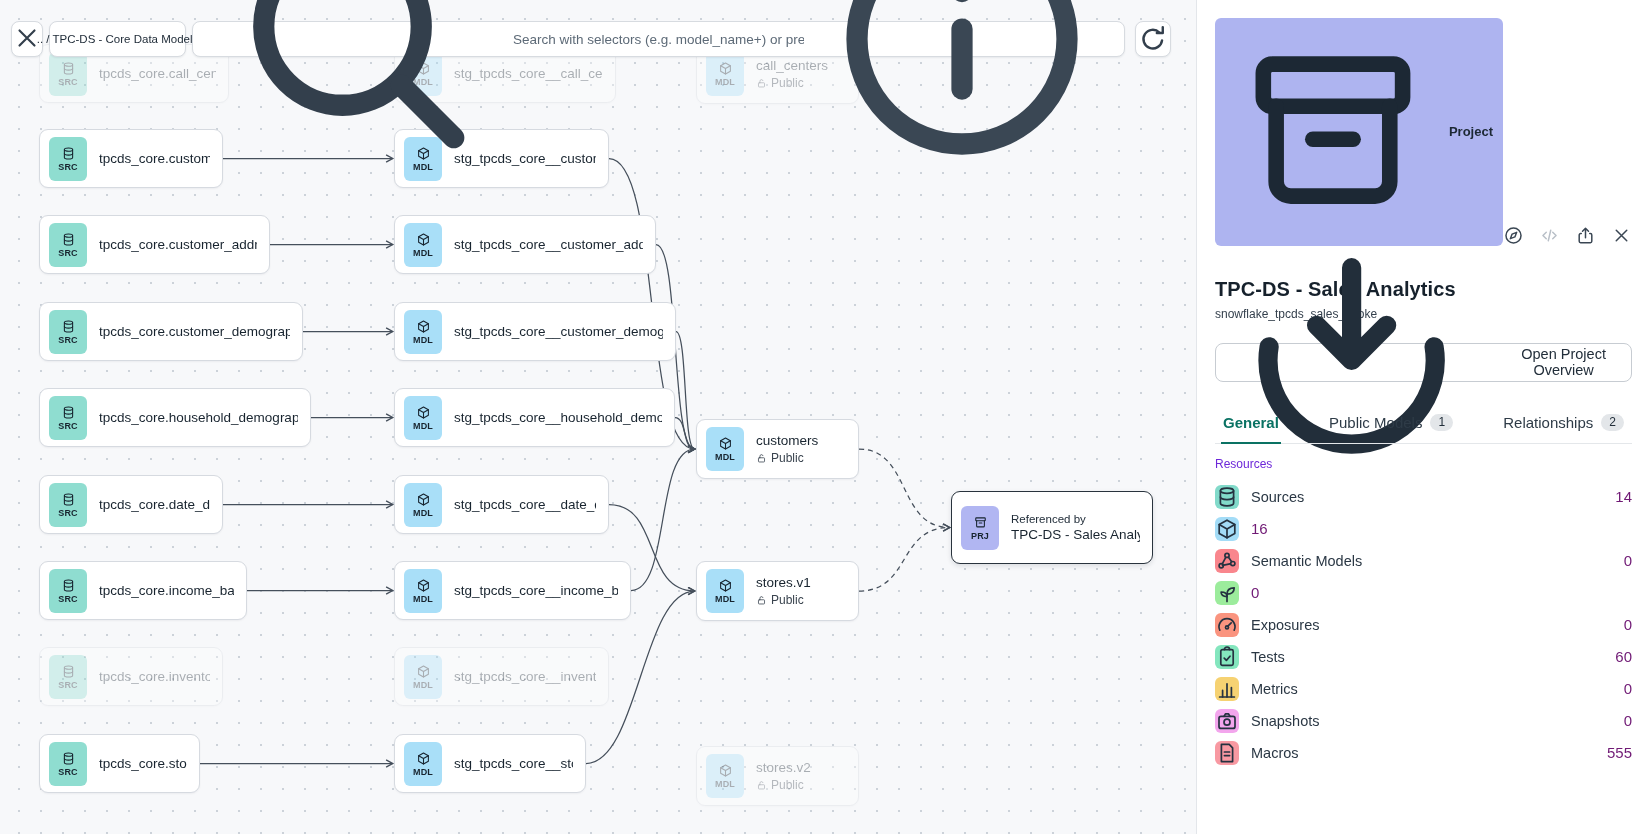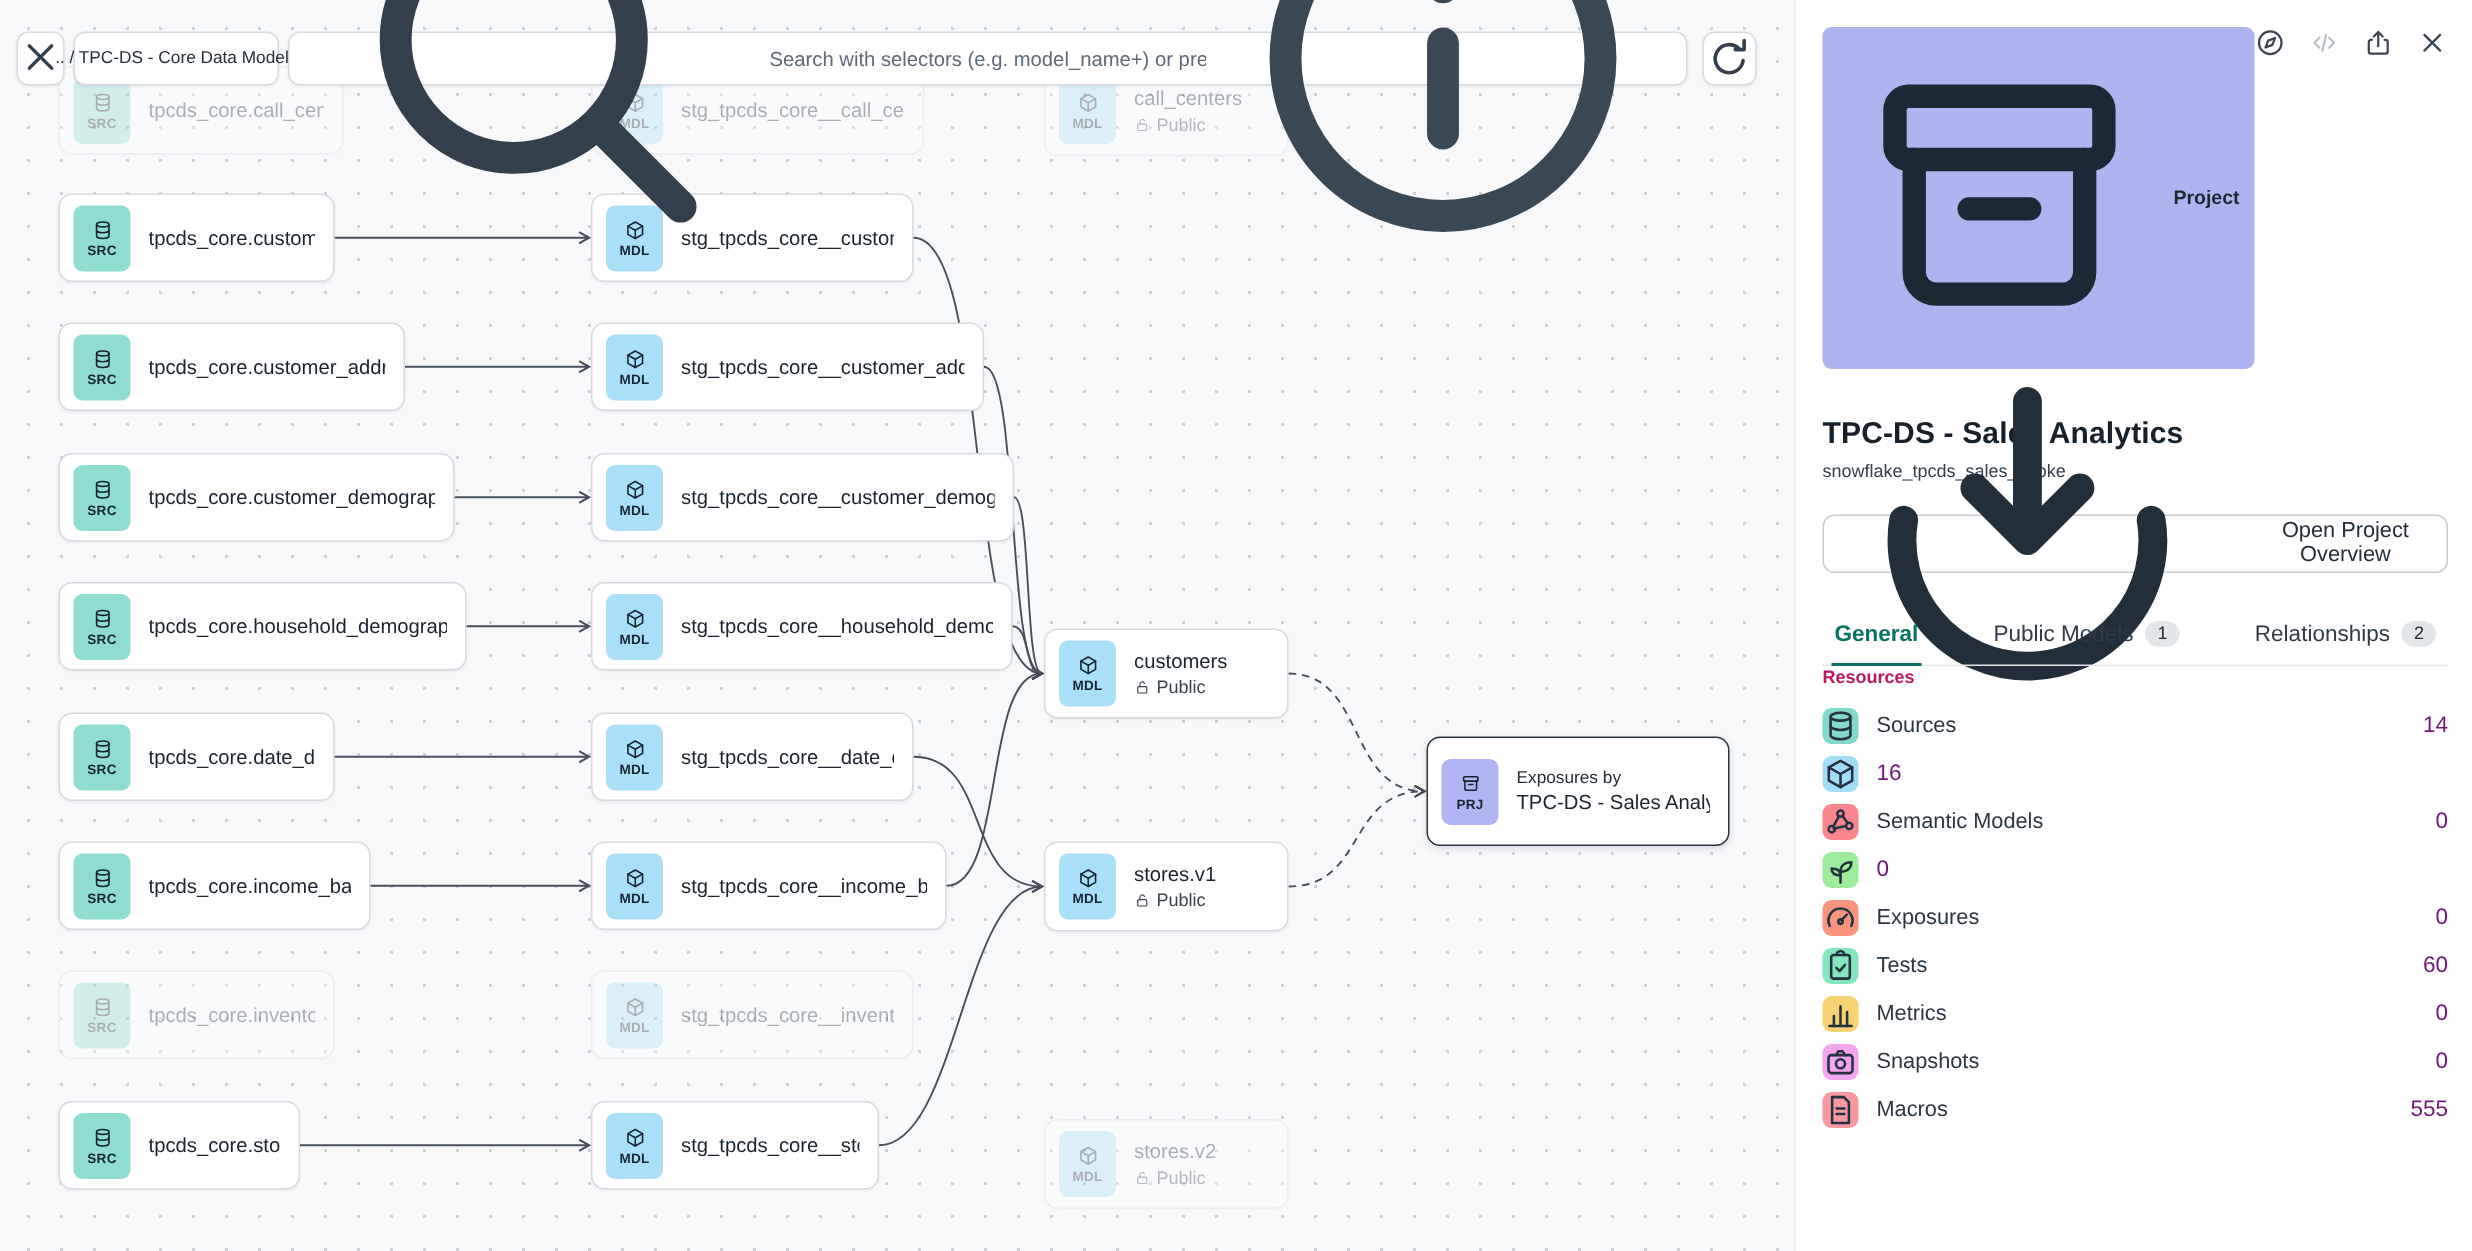--- a/index.html
+++ b/index.html
@@ -38,40 +38,40 @@
   .chip.src { background:#8fddd0; } .chip.mdl { background:#a9dff8; } .chip.prj { background:#b1b6f2; }
   .gtext { min-width:0; }
   .g-pre { font-size:11.5px; color:#222e3a; margin-bottom:2px; }
   .glabel { font-size:13.5px; color:#18242f; white-space:nowrap; overflow:hidden; }
   .gvis { display:flex; align-items:center; gap:4px; margin-top:3px; color:#39434e; font-size:12px; }
   .gvis svg { width:11px; height:11px; }
 
   
   .panel { width:452px; height:834px; background:#fff; border-left:1px solid #e3e6ea;
            padding:18px 16px 0 18px; display:flex; flex-direction:column; }
-  .p-head { display:flex; align-items:flex-start; justify-content:space-between; }
+  .p-head { display:flex; align-items:flex-end; justify-content:space-between; }
   .p-badge { display:inline-flex; align-items:center; gap:6px; background:#aeb4f0; color:#1c2834;
              font-size:13px; font-weight:600; border-radius:6px; padding:4px 10px 4px 8px; }
   .p-badge svg { width:14px; height:14px; }
   .p-actions { display:flex; align-items:center; gap:15px; }
   .p-act { background:none; border:none; cursor:pointer; display:flex; color:#3a4653; padding:0; }
   .p-act svg { width:21px; height:21px; }
   .p-act.disabled { color:#b9c0c8; cursor:default; }
   .p-title { font-size:20px; font-weight:700; color:#16212c; margin-top:32px; letter-spacing:.1px; }
   .p-sub { font-size:12px; color:#333f4c; margin-top:6px; }
   .p-btn { margin-top:22px; height:39px; width:100%; background:#fff; border:1px solid #c7ccd2; border-radius:8px;
            display:flex; align-items:center; justify-content:center; gap:9px; font-size:14.5px; color:#222e3a;
            font-family:inherit; cursor:pointer; }
   .p-btn svg { width:17px; height:17px; }
   .tabs { display:flex; justify-content:space-between; margin-top:26px; border-bottom:1px solid #e4e7ea; padding:0 6px; }
   .tab { display:flex; align-items:center; gap:8px; padding:6px 2px 11px; font-size:15px; color:#2e3b47; cursor:pointer;
          border-bottom:2.5px solid transparent; margin-bottom:-1px; }
   .tab.active { color:#0a7263; font-weight:700; border-bottom-color:#0a7263; }
   .tab-badge { background:#e3e6e9; color:#222e3a; font-size:12px; border-radius:10px; padding:1.5px 8px; font-weight:400; }
-  .res-head { font-size:12px; font-weight:700; color:#be185d; margin-top:0; }
+  .res-head { font-size:12px; font-weight:400; color:#6d28d9; margin-top:13px; }
   .res-list { margin-top:10px; }
   .res-row { display:flex; align-items:center; gap:12px; height:32px; cursor:pointer; }
   .res-chip { width:24px; height:24px; border-radius:6px; display:flex; align-items:center; justify-content:center; flex:none; }
   .res-chip svg { width:14px; height:14px; color:#253240; }
   .res-label { font-size:14.5px; color:#2a3744; flex:1; }
   .res-count { font-size:15px; color:#701a75; font-weight:500; }
 </style>
 </head>
 <body>
 
@@ -458,21 +458,21 @@
           <span class="chip-ic" style="width: 15px; height: 15px; display: flex;">
             <svg viewBox="0 0 24 24" fill="none" stroke="currentColor" stroke-width="1.7" stroke-linecap="round" stroke-linejoin="round" style="width:100%;height:100%">
               <rect x="4.4" y="4.6" width="15.2" height="4.6" rx="1"></rect>
               <path d="M5.8 9.2v8.2c0 .9.7 1.6 1.6 1.6h9.2c.9 0 1.6-.7 1.6-1.6V9.2"></path>
               <path d="M9.8 12.8h4.4"></path>
             </svg>
           </span>
           <span class="chip-tx">PRJ</span>
         </span>
         <div class="gtext">
-          <div class="g-pre">Exposures by</div>
+          <div class="g-pre">Referenced by</div>
           <div class="glabel">TPC-DS - Sales Analytics</div>
         </div>
       </div>
     </div>
 
   <button class="tb tb-close">
     <span><svg viewBox="0 0 24 24" fill="none" stroke="currentColor" stroke-width="1.7" stroke-linecap="round" stroke-linejoin="round" style="width:100%;height:100%">
           <path d="M6 6l12 12M18 6L6 18"></path>
         </svg></span>
   </button>

